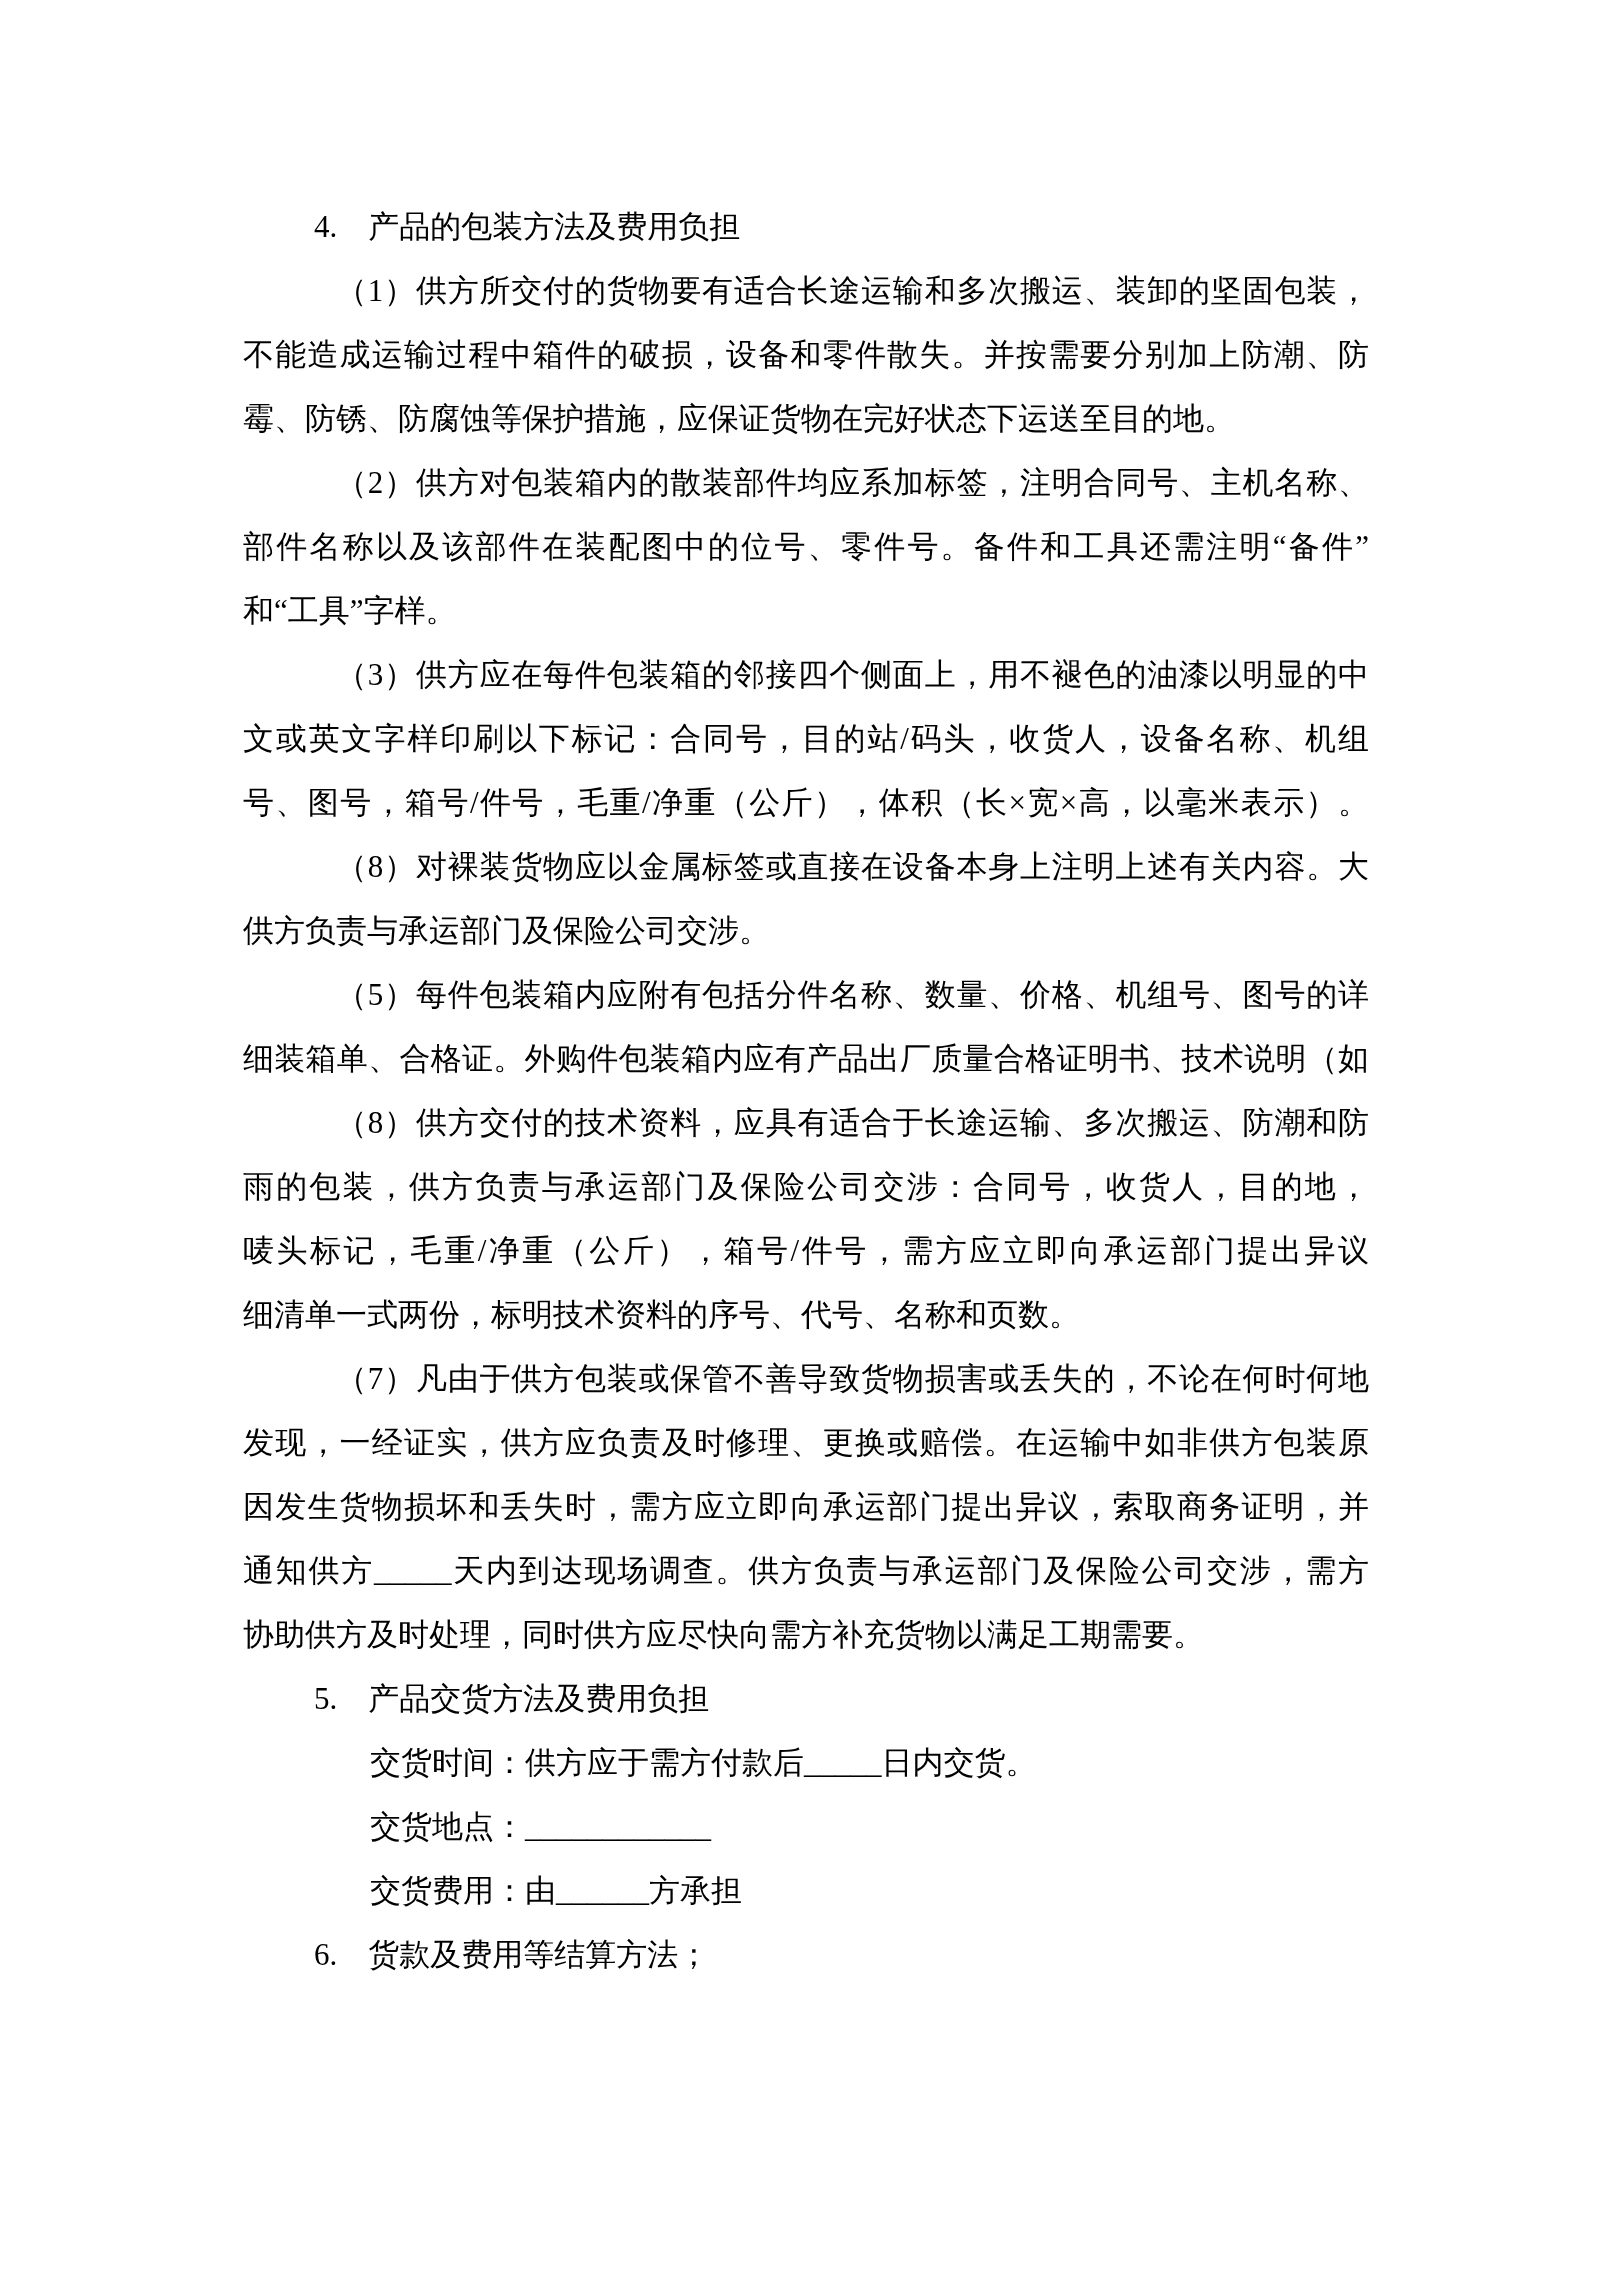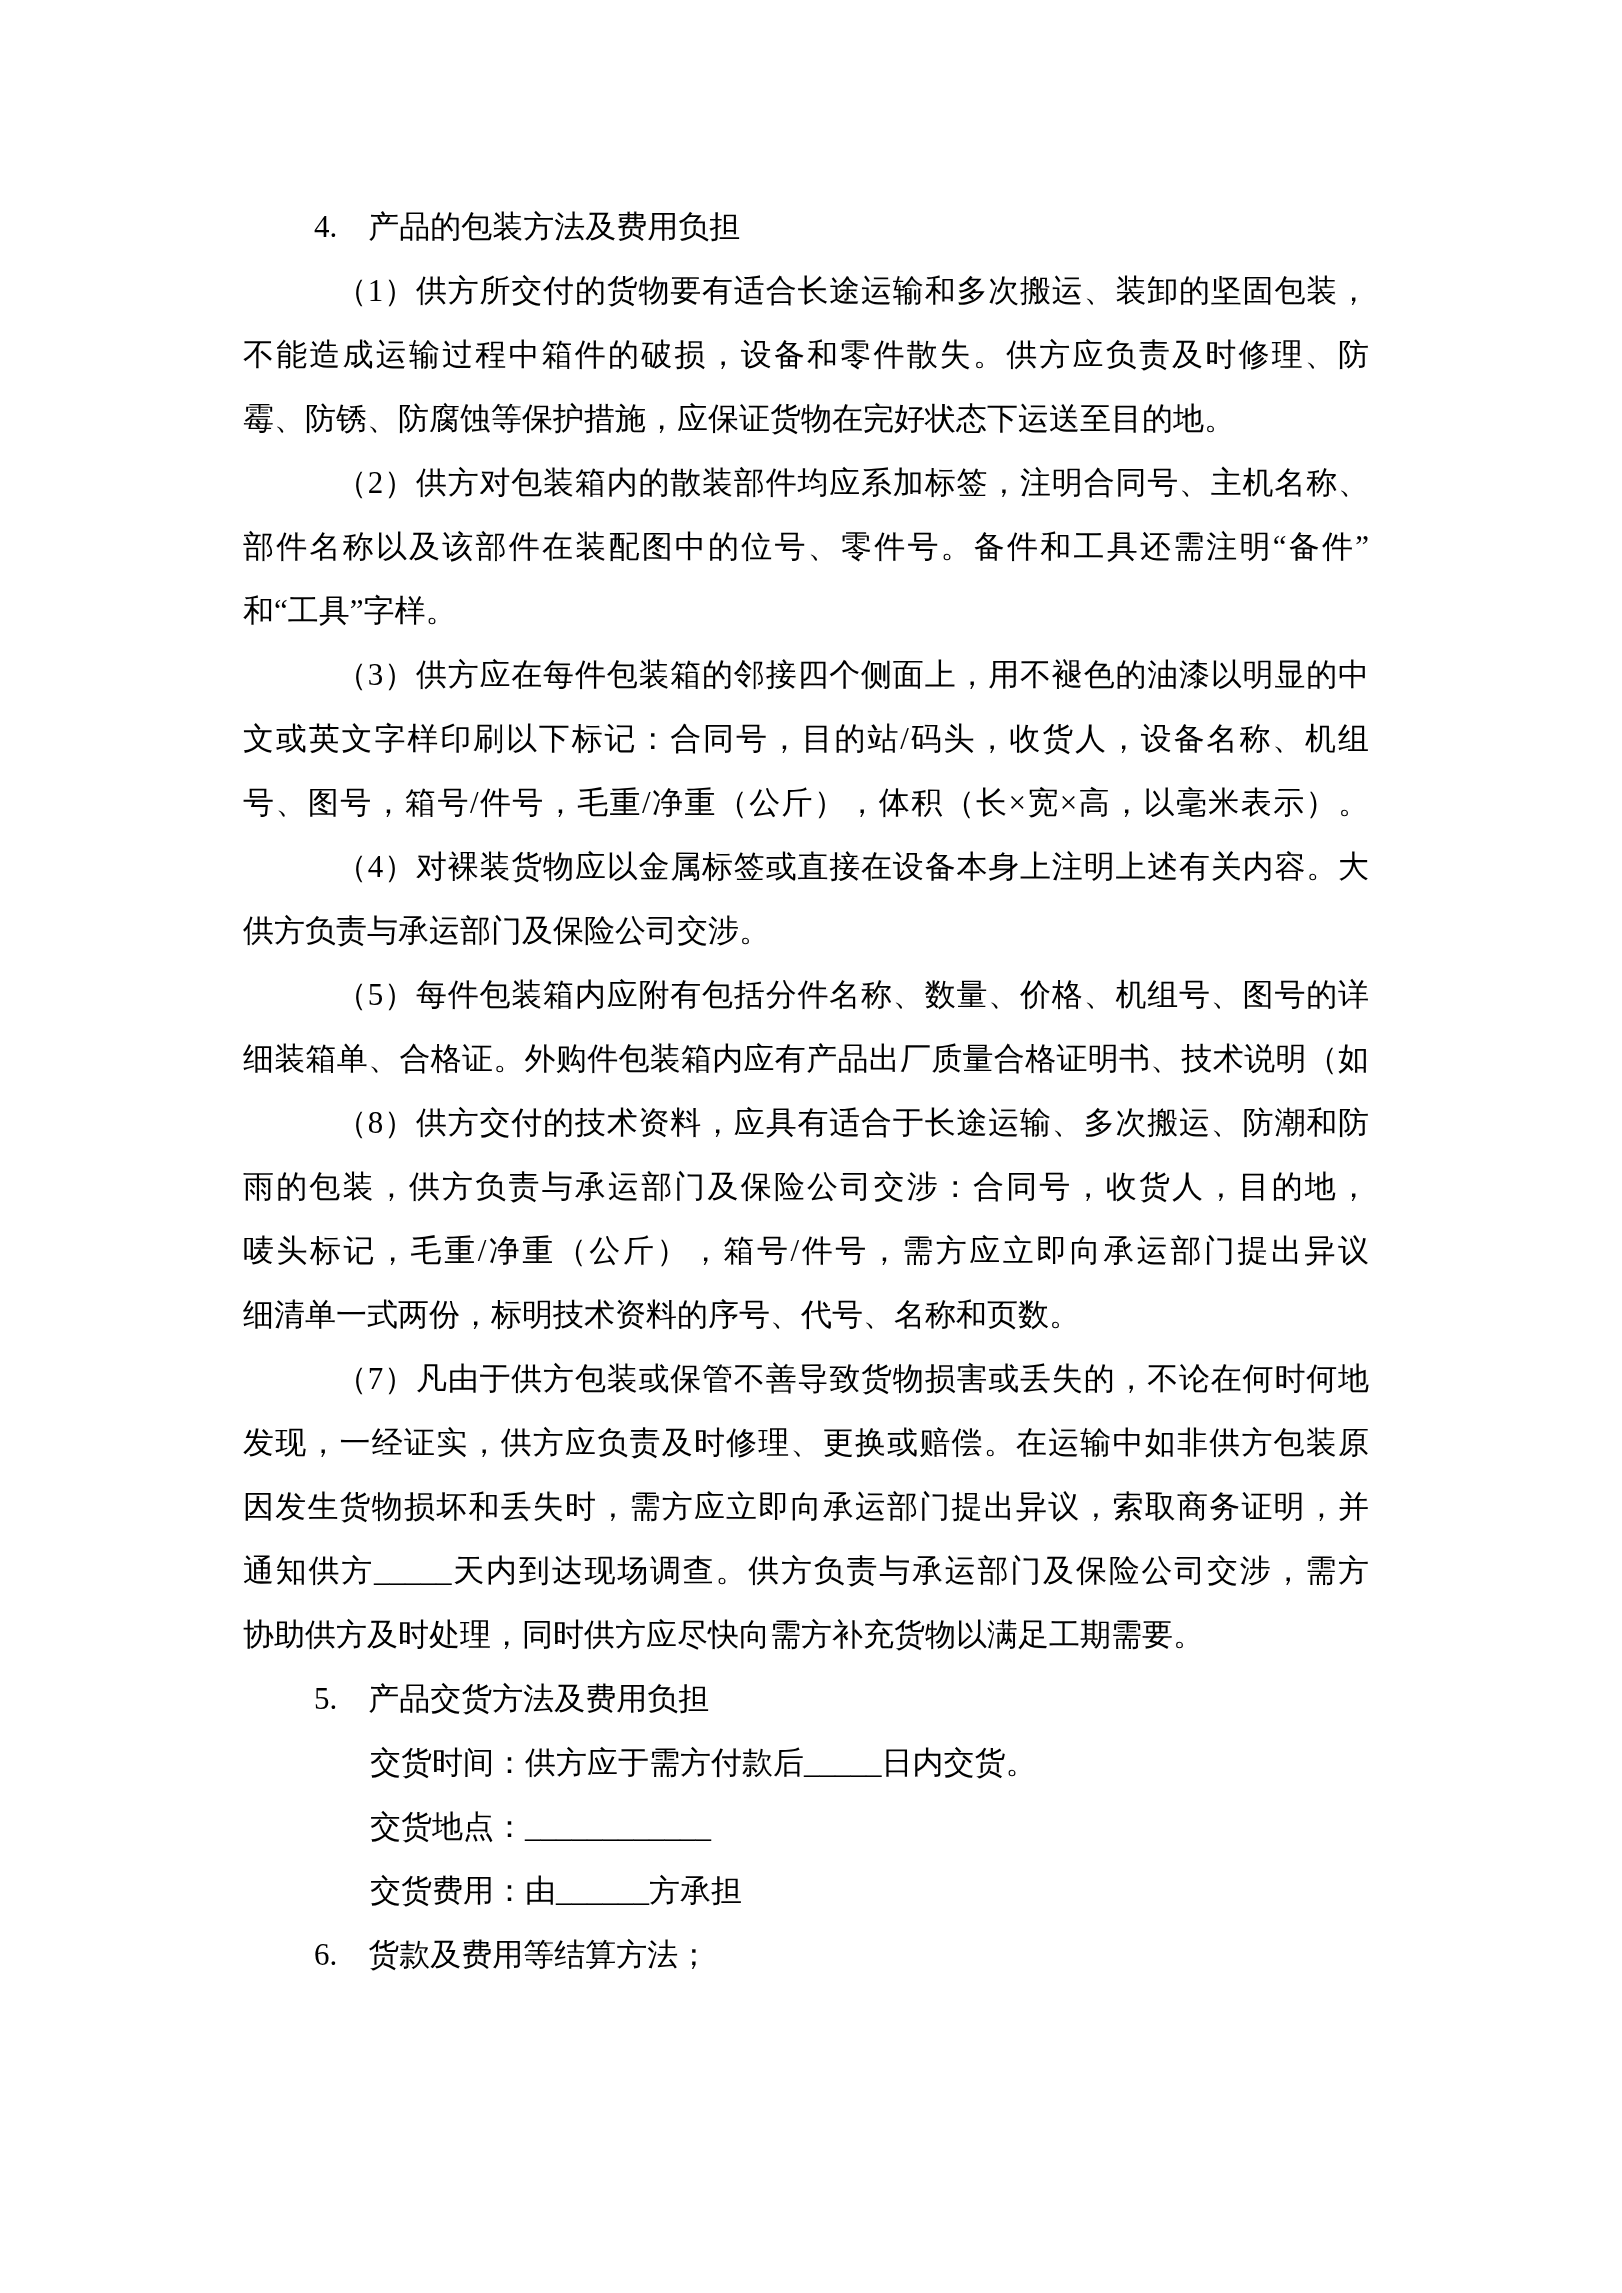--- a/index.html
+++ b/index.html
@@ -42,32 +42,32 @@
 </style>
 </head>
 <body>
 
 <div class="page">
   <div class="content">
 
     <div class="line heading">4.　产品的包装方法及费用负担</div>
 
     <div class="line first">（1）供方所交付的货物要有适合长途运输和多次搬运、装卸的坚固包装，</div>
-    <div class="line">不能造成运输过程中箱件的破损，设备和零件散失。供方应负责及时修理、防</div>
+    <div class="line">不能造成运输过程中箱件的破损，设备和零件散失。并按需要分别加上防潮、防</div>
     <div class="line last">霉、防锈、防腐蚀等保护措施，应保证货物在完好状态下运送至目的地。</div>
 
     <div class="line first">（2）供方对包装箱内的散装部件均应系加标签，注明合同号、主机名称、</div>
     <div class="line">部件名称以及该部件在装配图中的位号、零件号。备件和工具还需注明“备件”</div>
     <div class="line last">和“工具”字样。</div>
 
     <div class="line first">（3）供方应在每件包装箱的邻接四个侧面上，用不褪色的油漆以明显的中</div>
     <div class="line">文或英文字样印刷以下标记：合同号，目的站/码头，收货人，设备名称、机组</div>
     <div class="line">号、图号，箱号/件号，毛重/净重（公斤），体积（长×宽×高，以毫米表示）。</div>
 
-    <div class="line first">（4）对裸装货物应以金属标签或直接在设备本身上注明上述有关内容。大</div>
+    <div class="line first">（8）对裸装货物应以金属标签或直接在设备本身上注明上述有关内容。大</div>
     <div class="line last">供方负责与承运部门及保险公司交涉。</div>
 
     <div class="line first">（5）每件包装箱内应附有包括分件名称、数量、价格、机组号、图号的详</div>
     <div class="line">细装箱单、合格证。外购件包装箱内应有产品出厂质量合格证明书、技术说明（如</div>
 
     <div class="line first">（8）供方交付的技术资料，应具有适合于长途运输、多次搬运、防潮和防</div>
     <div class="line">雨的包装，供方负责与承运部门及保险公司交涉：合同号，收货人，目的地，</div>
     <div class="line">唛头标记，毛重/净重（公斤），箱号/件号，需方应立即向承运部门提出异议</div>
     <div class="line last">细清单一式两份，标明技术资料的序号、代号、名称和页数。</div>
 

